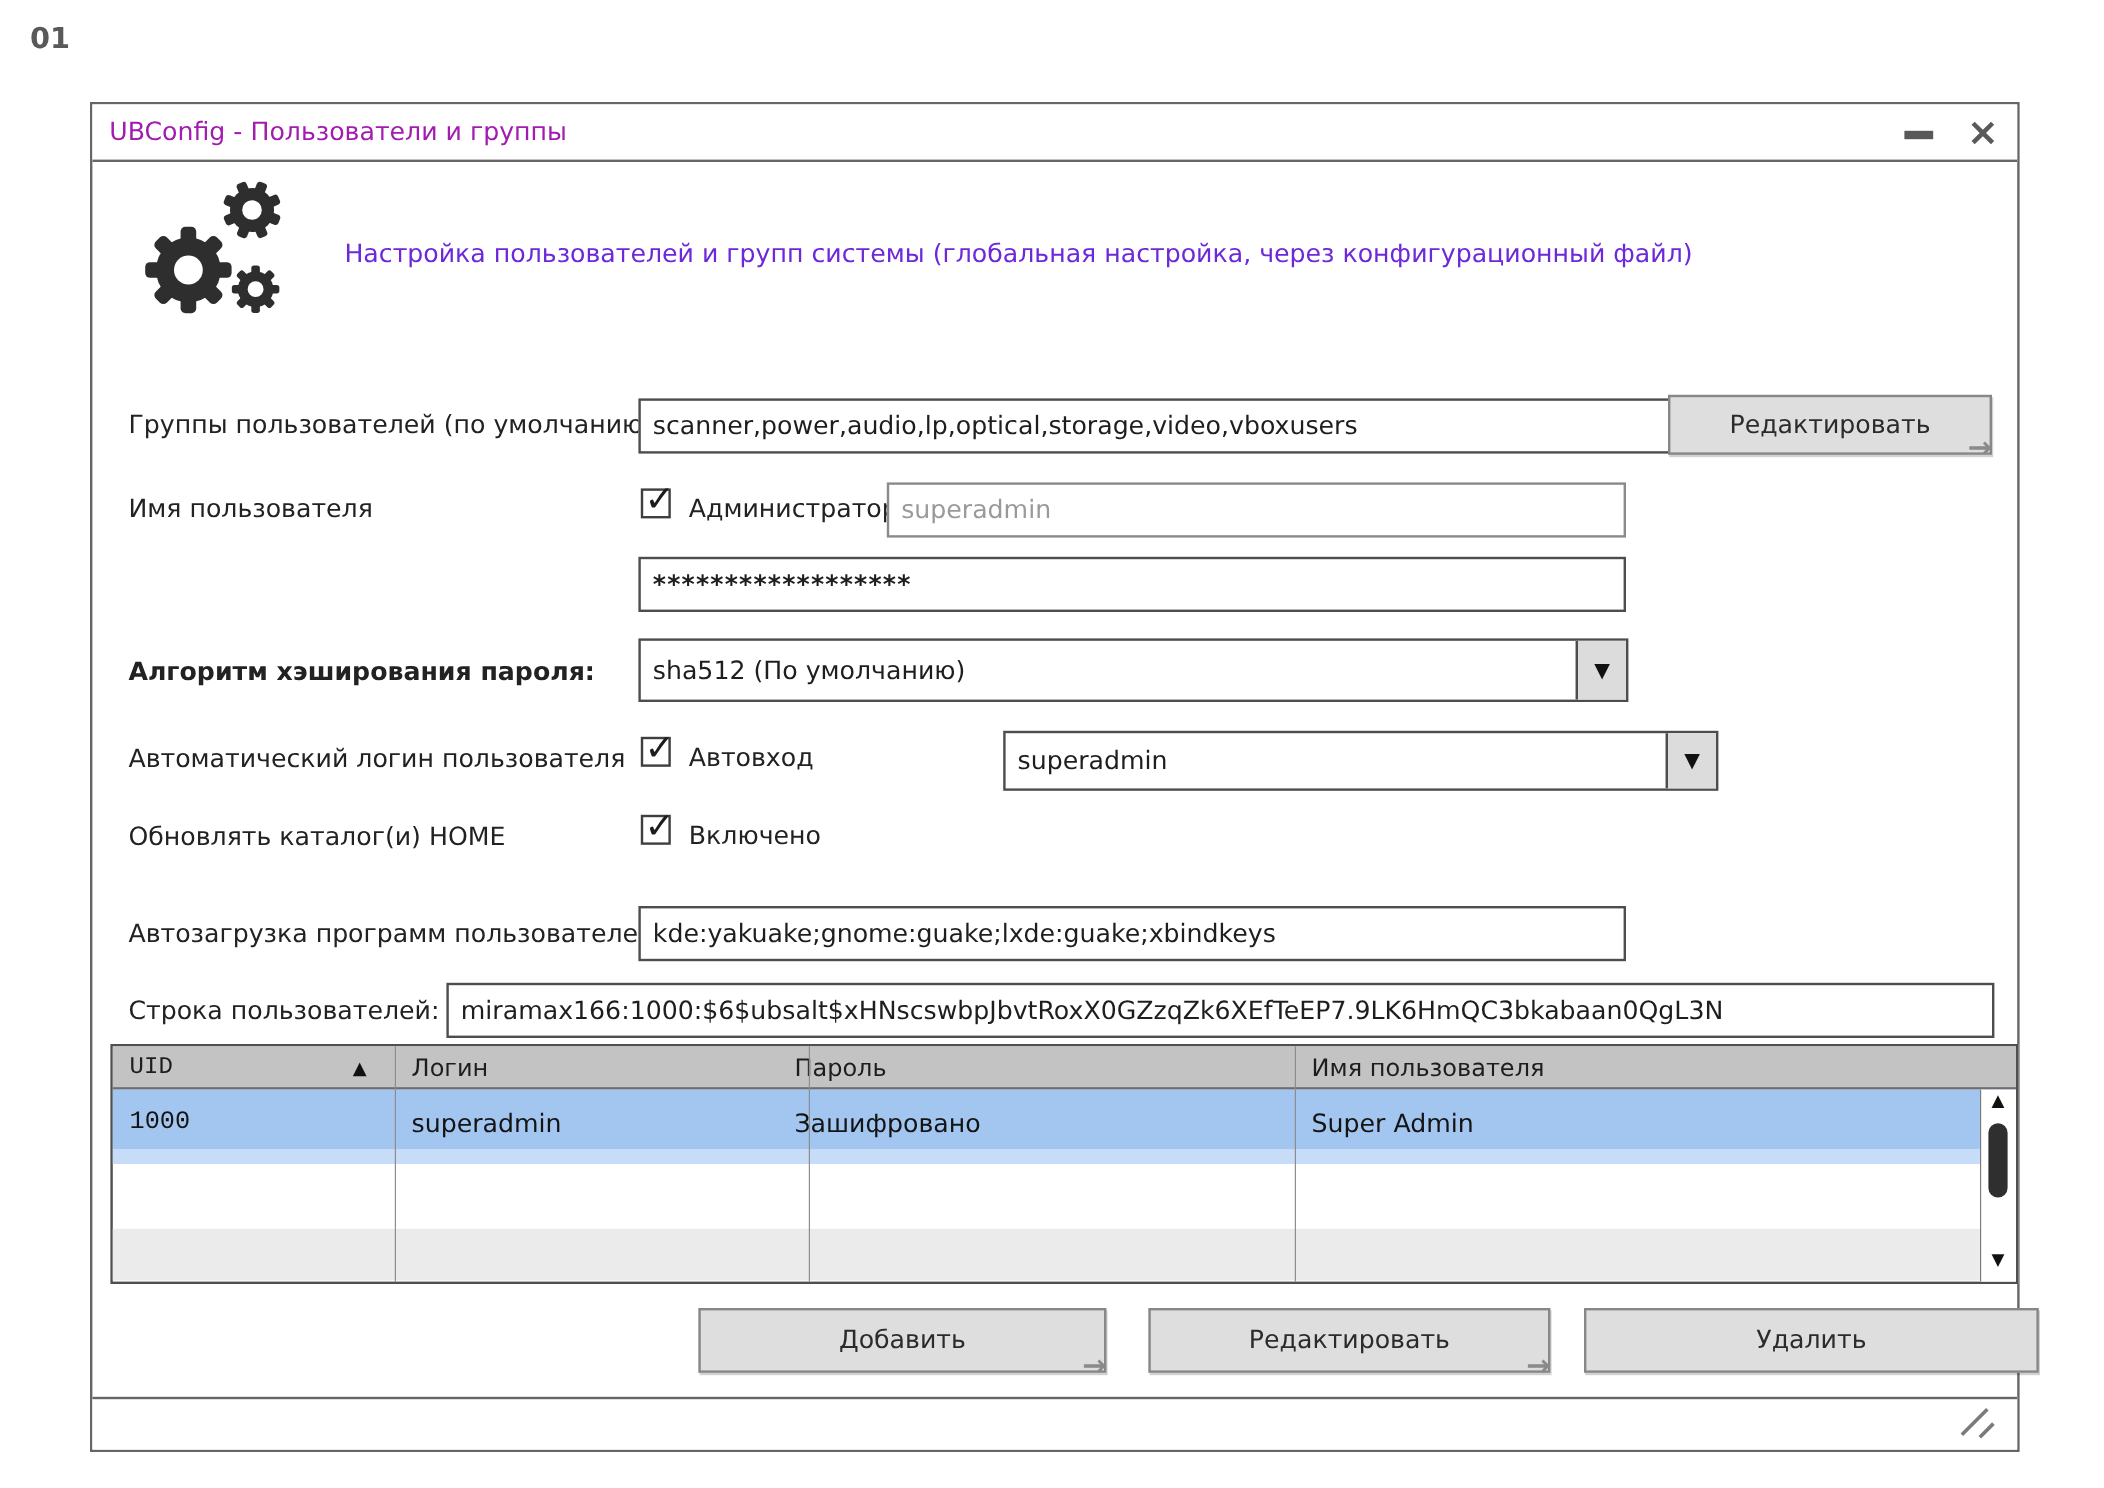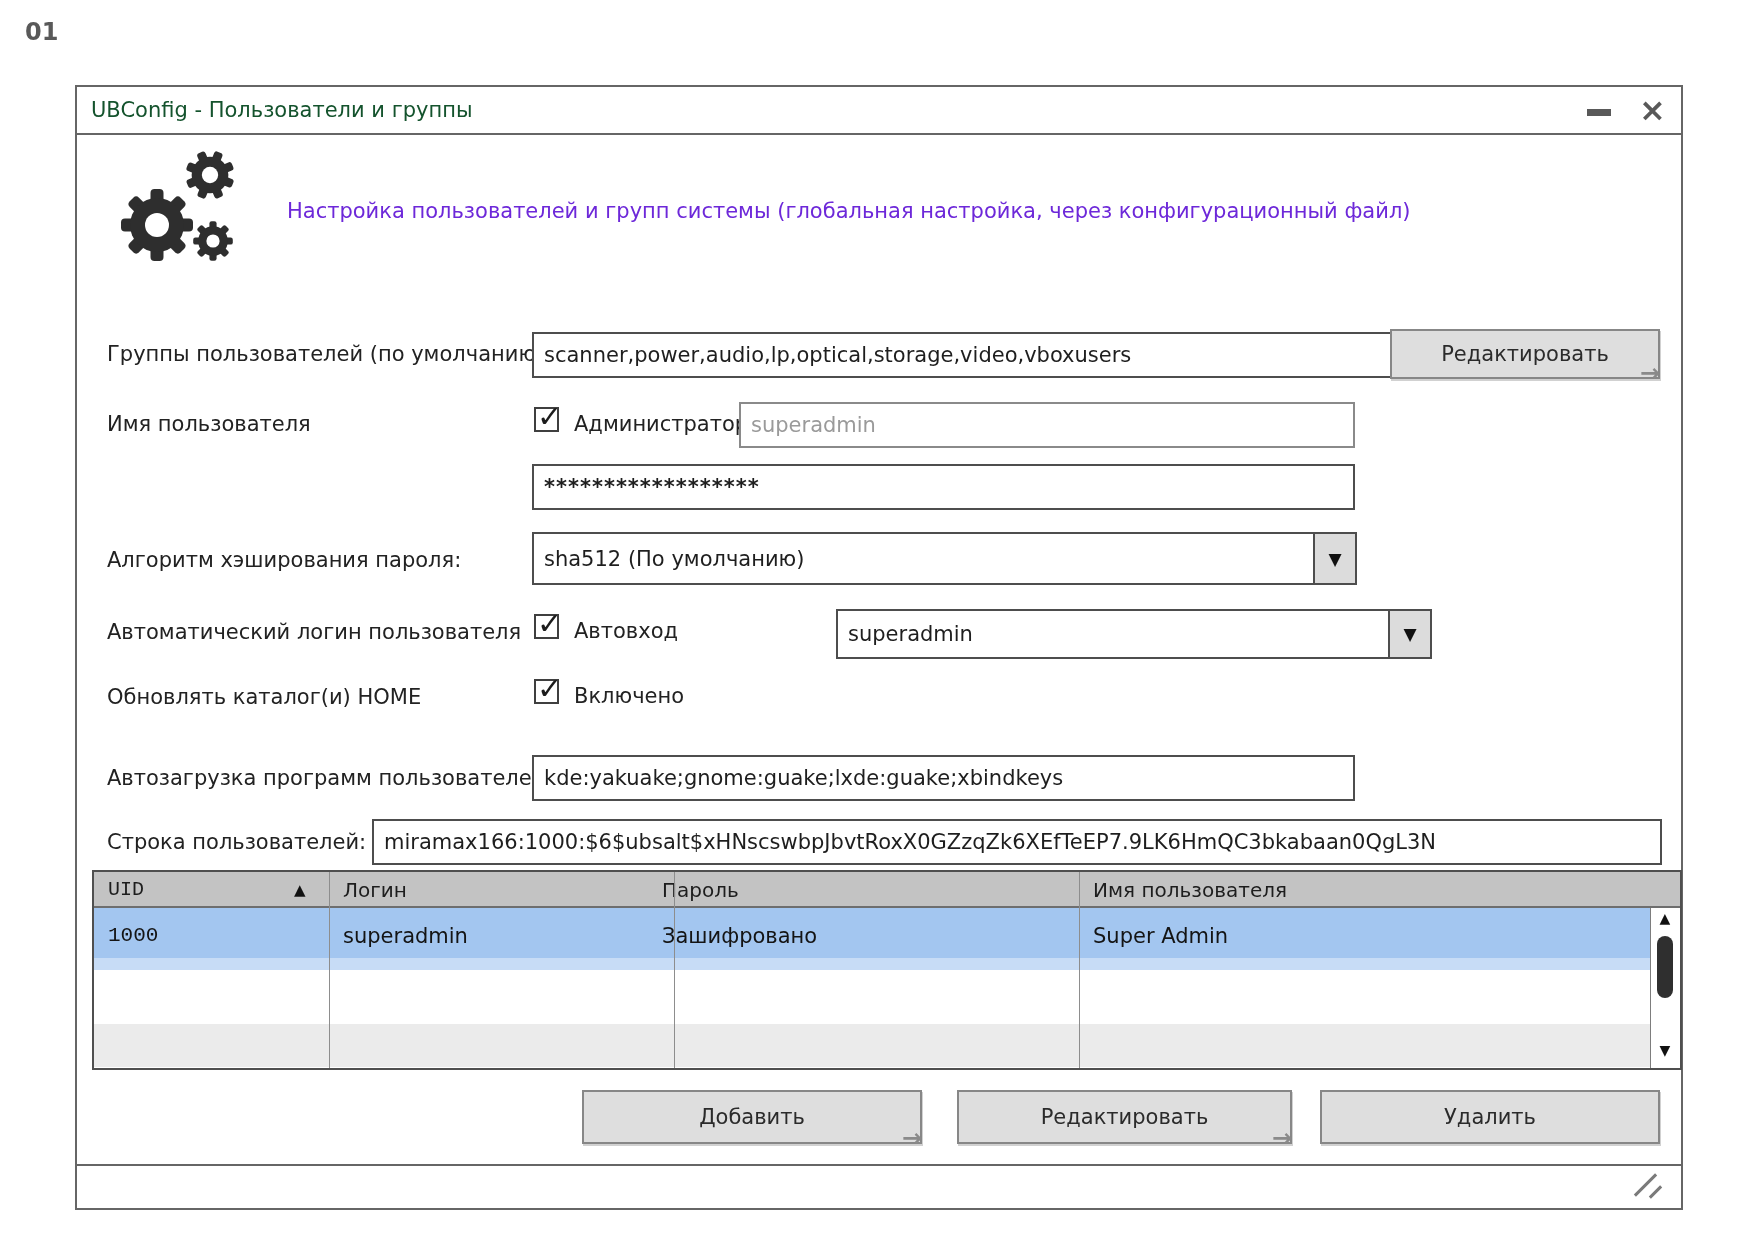--- a/index.html
+++ b/index.html
@@ -7,55 +7,55 @@
               font-family:"DejaVu Sans", sans-serif; color:#2d2d2d; }
   .canvas { position:relative; width:1753px; height:1240px; overflow:hidden; }
 
   .page-label { position:absolute; left:25px; top:18px; font-size:24px; font-weight:bold; color:#595959; }
 
   .window { position:absolute; left:75px; top:85px; width:1608px; height:1125px;
             background:#fff; border:2px solid #666; }
 
   
   .titlebar { position:absolute; left:0; top:0; right:0; height:48px; border-bottom:2px solid #666; background:#fff; }
-  .title { position:absolute; left:14px; top:11px; font-size:21px; color:#14532d; }
+  .title { position:absolute; left:14px; top:11px; font-size:21px; color:#a21caf; }
   .win-btn { position:absolute; top:0; width:40px; height:46px; cursor:pointer; }
   .btn-min { right:62px; }
   .btn-close { right:8px; }
   .minus-shape { position:absolute; left:8px; top:22px; width:24px; height:7px; background:#595959; }
   .close-glyph { position:absolute; left:6px; top:4px; font-size:32px; font-weight:bold; color:#595959; line-height:38px; }
 
   
   .gears { position:absolute; left:36px; top:60px; }
   .description { position:absolute; left:210px; top:112px; width:1180px; font-size:21px; color:#6d28d9; }
 
   
   .flabel { position:absolute; left:30px; width:425px; font-size:21px; color:#222; white-space:nowrap; }
   .tinput { position:absolute; height:46px; border:2px solid #4d4d4d; background:#fff; font-family:"DejaVu Sans", sans-serif;
             font-size:21px; color:#1e1e1e; padding:0 10px; white-space:nowrap; overflow:hidden; }
   input.tinput { outline:none; }
   .l1 { top:255px; } .box1 { left:455px; top:245px; width:964px; }
   .l2 { top:325px; } .box2 { left:662px; top:315px; width:616px; border-color:#8a8a8a; color:#9a9a9a; }
   .box2::placeholder { color:#9a9a9a; opacity:1; }
   .l3 { top:388px; } .box3 { left:455px; top:377px; width:823px; font-weight:bold; letter-spacing:1px; }
-  .l4 { top:461px; }
+  .l4 { top:461px;font-weight:bold; }
   .l5 { top:533px; }
   .l6 { top:598px; }
   .l7 { top:679px; } .box7 { left:455px; top:668px; width:823px; }
   .l8 { top:743px; } .box8 { left:295px; top:732px; width:1290px; }
 
   
   .sk-btn { position:absolute; background:#dedede; border:2px solid #878787; box-shadow:1px 2px 0 rgba(0,0,0,0.18);
             font-size:21px; color:#2b2b2b; text-align:center; cursor:pointer; }
   .sk-btn .cap { position:absolute; left:0; right:0; top:50%; transform:translateY(-52%); }
   .link-arrow { position:absolute; right:-2px; bottom:-10px; font-size:24px; font-weight:bold; color:#8a8a8a; }
   .btn-edit-top { left:1313px; top:242px; width:270px; height:50px; }
   .btn-add  { left:505px;  top:1003px; width:340px; height:54px; }
   .btn-edit { left:880px;  top:1003px; width:335px; height:54px; }
-  .btn-del  { left:1243px; top:1003px; width:340px; height:54px; }
+  .btn-del  { left:1243px; top:1003px; width:379px; height:54px; }
 
   
   .checkbox { position:absolute; width:25px; height:25px; border:2px solid #3f3f3f; background:#fff; cursor:pointer; }
   .checkbox .tick { position:absolute; left:1px; top:-10px; font-size:30px; font-weight:bold; color:#1c1c1c; }
   .cb-label { position:absolute; font-size:21px; color:#222; white-space:nowrap; }
 
   
   .dropdown { position:absolute; border:2px solid #4d4d4d; background:#fff; cursor:pointer; }
   .dd-value { position:absolute; left:10px; top:50%; transform:translateY(-52%); font-size:21px; color:#1e1e1e; white-space:nowrap; }
   .dd-btn { position:absolute; right:0; top:0; bottom:0; width:42px; background:#dcdcdc; border-left:2px solid #4d4d4d; }

